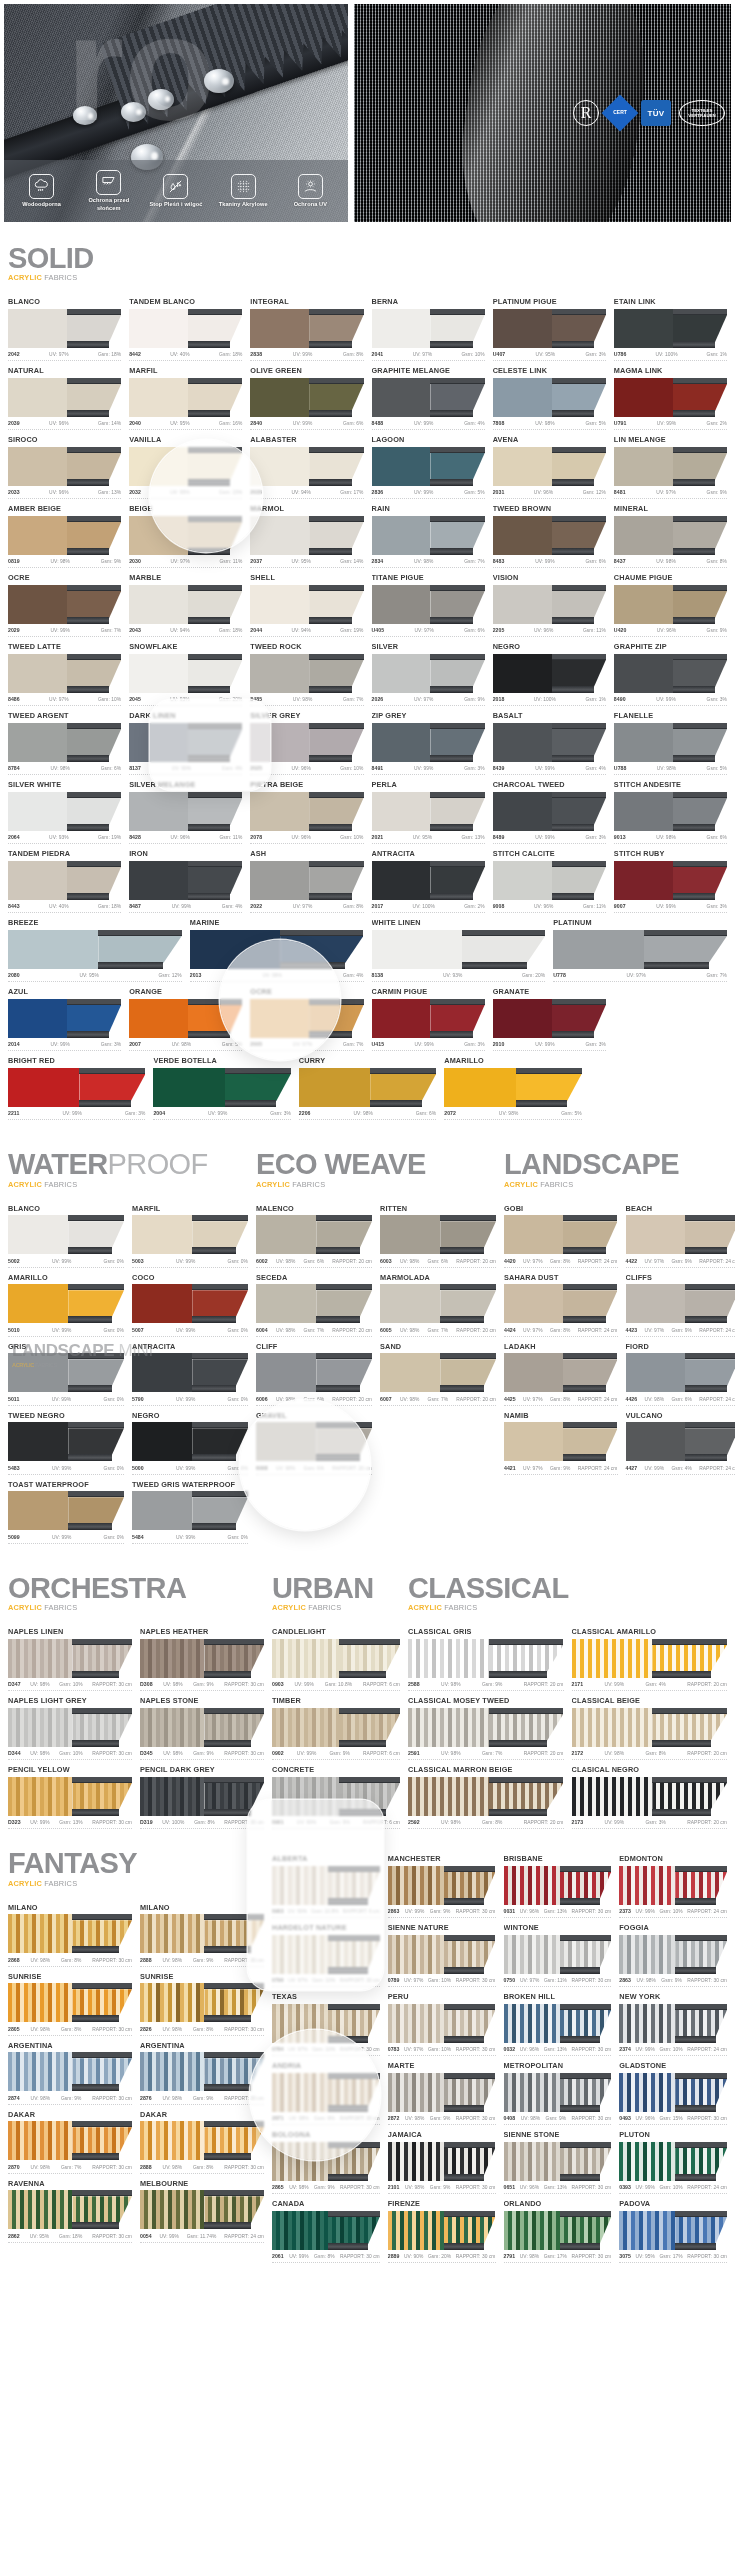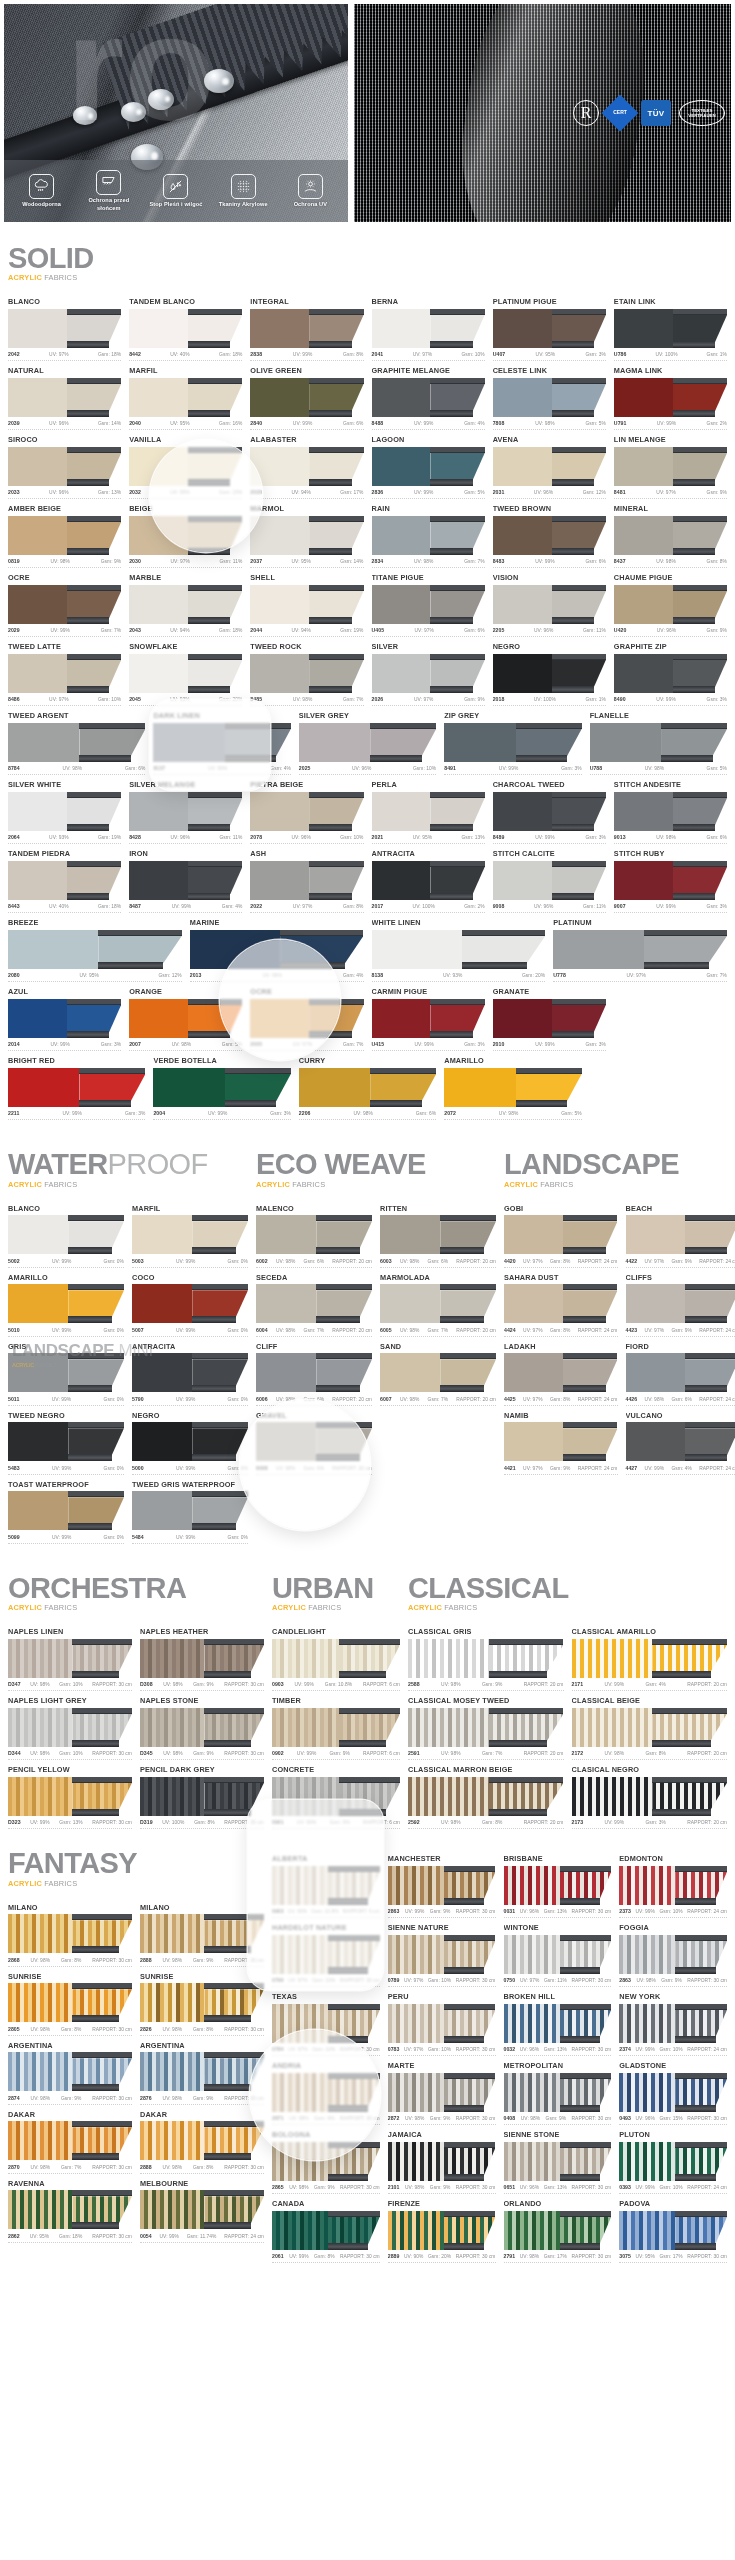--- a/index.html
+++ b/index.html
@@ -1033,20 +1033,39 @@
               <div class="sw-meta">
                 <span class="code">8491</span>
                 <span>UV: 99%</span>
                 <span>Gsm: 3%</span>
               </div>
               <div class="sw-rule"></div>
             </div>
           </div>
           <div class="col">
             <div class="sw">
+              <div class="sw-name">BASALT</div>
+              <div class="sw-vis">
+                <div class="sw-flat" style="background: rgb(79, 83, 87);"></div>
+                <div class="sw-awn">
+                  <div class="awn-canopy" style="background: rgb(90, 94, 98);"></div>
+                  <div class="awn-top"></div>
+                  <div class="awn-bar"></div>
+                </div>
+              </div>
+              <div class="sw-meta">
+                <span class="code">8439</span>
+                <span>UV: 99%</span>
+                <span>Gsm: 4%</span>
+              </div>
+              <div class="sw-rule"></div>
+            </div>
+          </div>
+          <div class="col">
+            <div class="sw">
               <div class="sw-name">FLANELLE</div>
               <div class="sw-vis">
                 <div class="sw-flat" style="background: rgb(134, 139, 142);"></div>
                 <div class="sw-awn">
                   <div class="awn-canopy" style="background: rgb(143, 148, 151);"></div>
                   <div class="awn-top"></div>
                   <div class="awn-bar"></div>
                 </div>
               </div>
               <div class="sw-meta">

